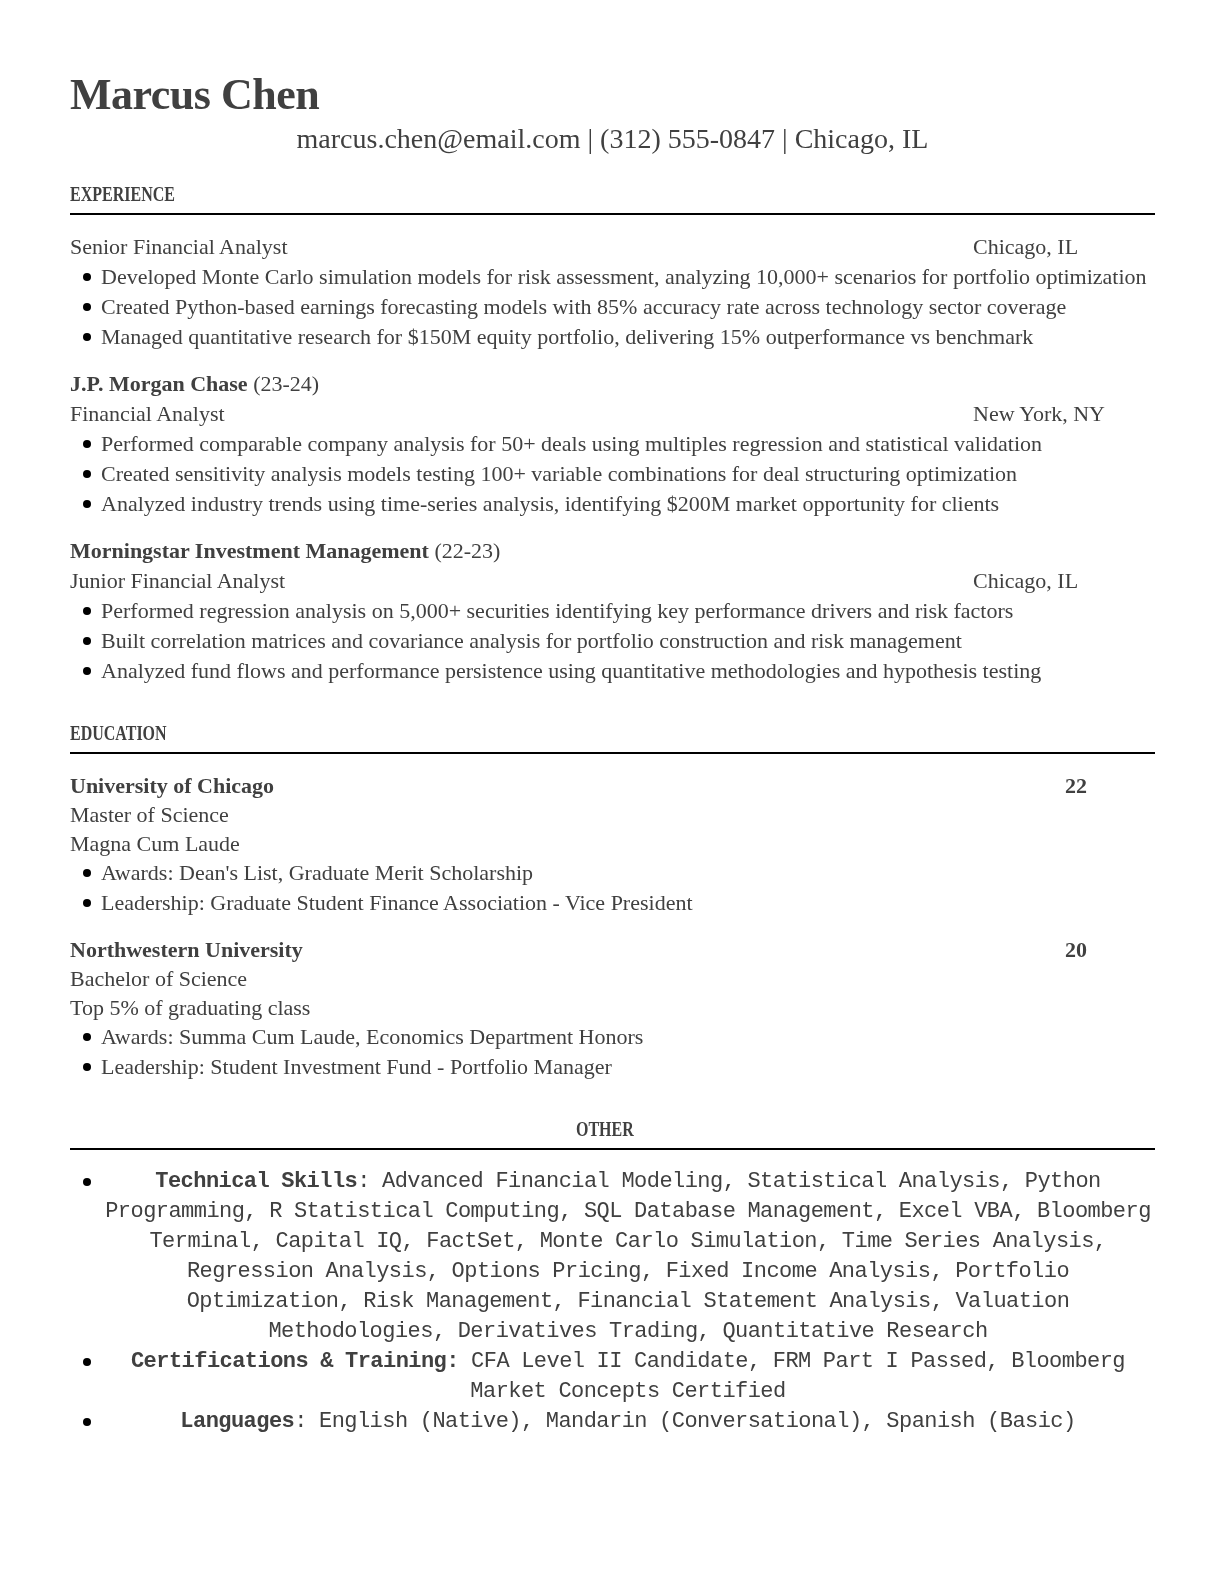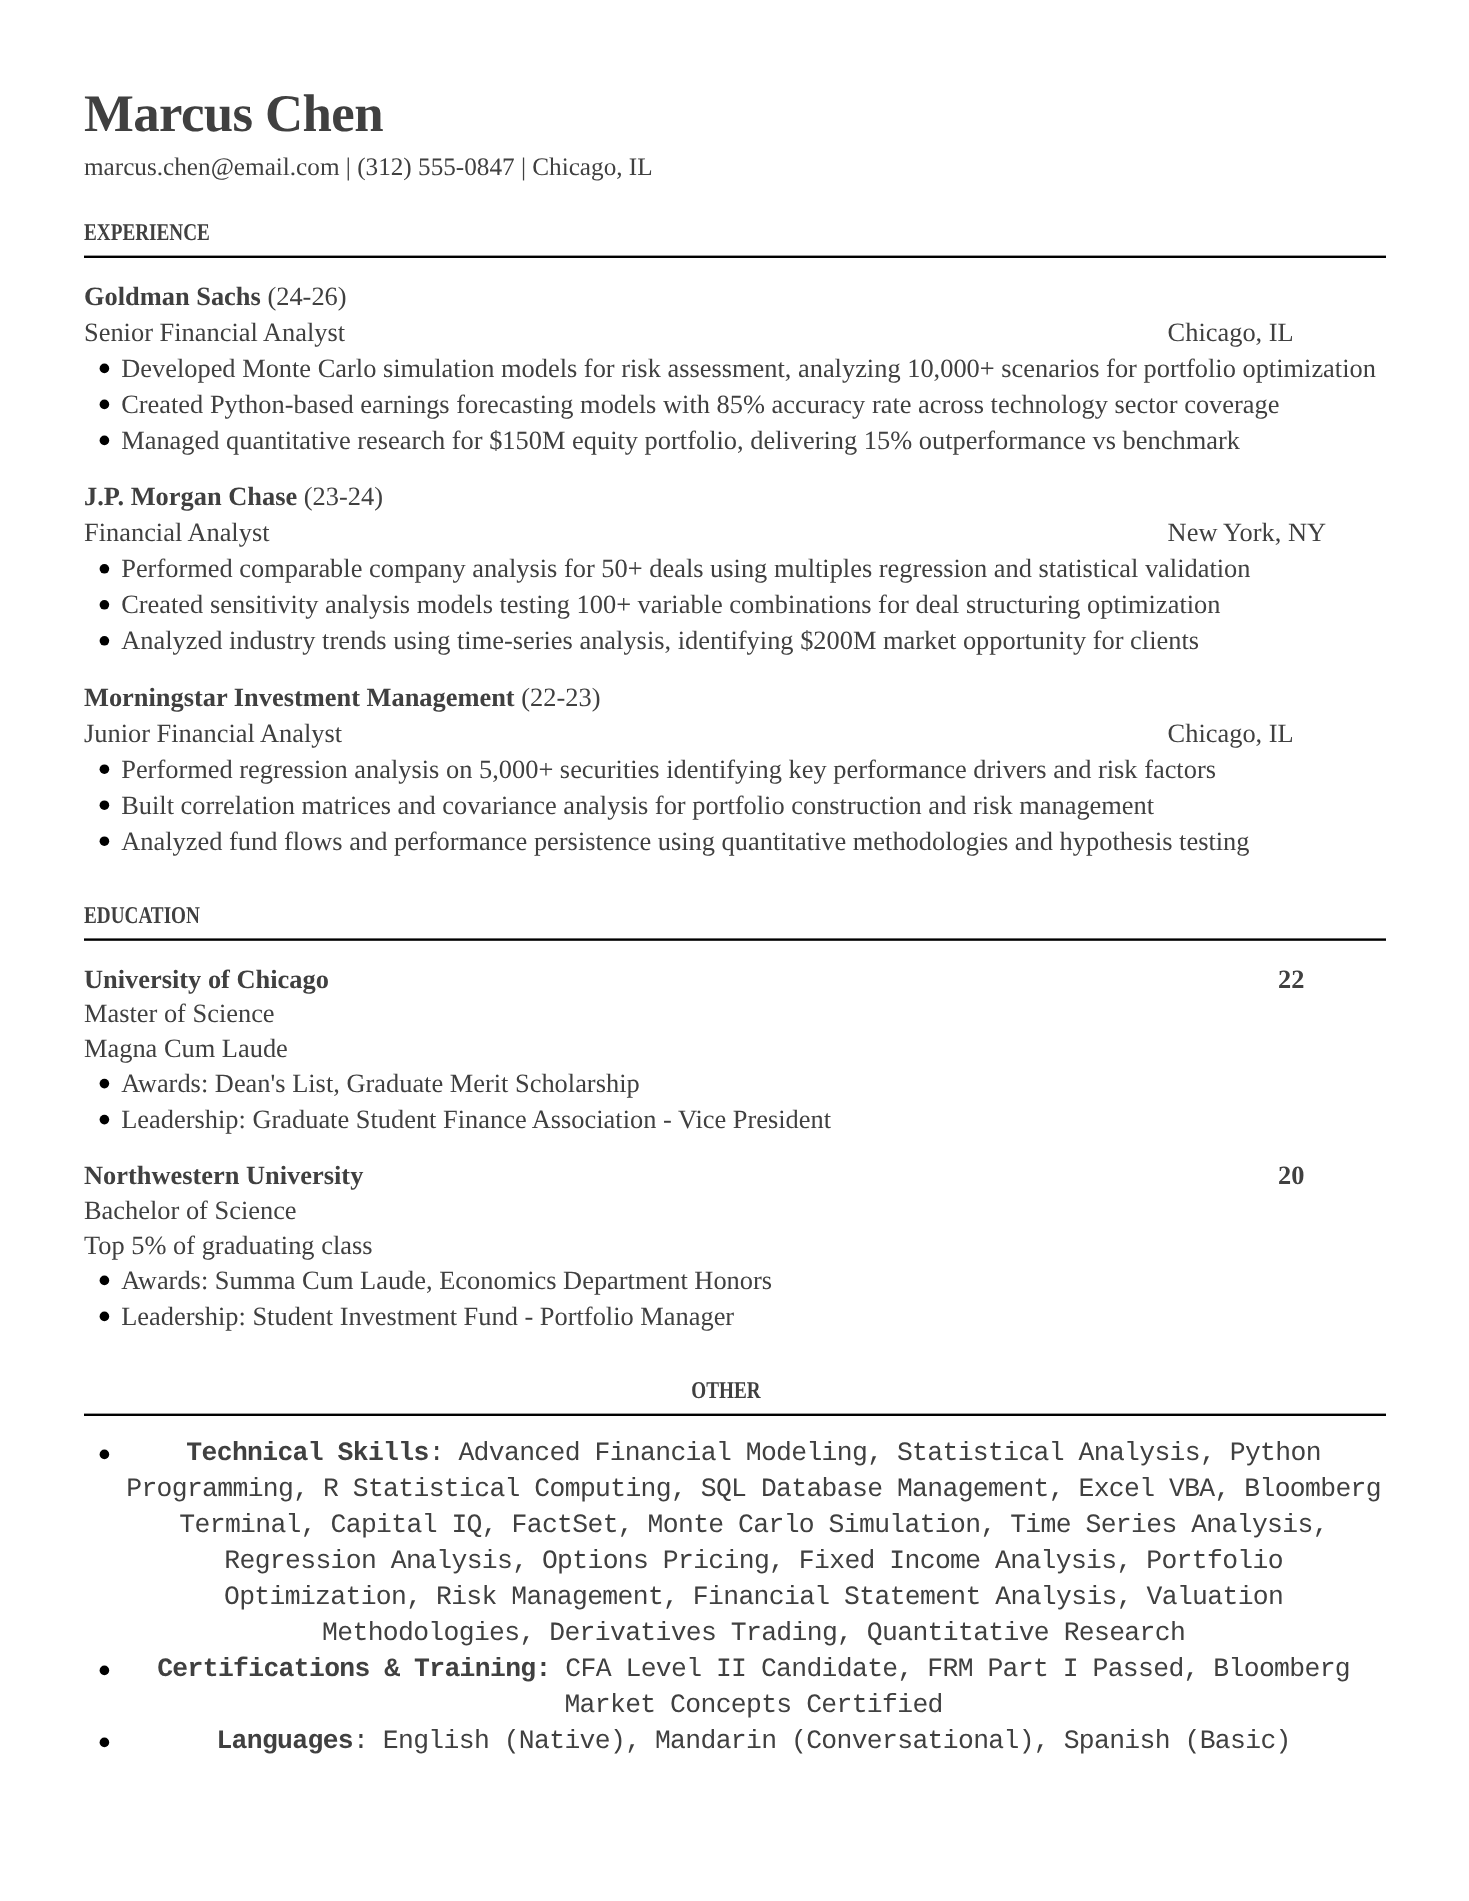--- a/index.html
+++ b/index.html
@@ -19,23 +19,24 @@
     color: #404040;
     overflow: hidden;
   }
   .name {
     font-size: 44px;
     font-weight: bold;
     line-height: 1.15;
     letter-spacing: -0.5px;
   }
   .contact {
-    font-size: 21px;
+    font-size: 28px;
     line-height: 28px;
     margin-top: 4px;
+    text-align: center;
   }
   .section { margin-top: 26px; }
   .section-edu { margin-top: 32px; }
   .section-other { margin-top: 32px; text-align: center; }
   .section-title {
     font-size: 20px;
     font-weight: bold;
     line-height: 30px;
     border-bottom: 2px solid #000;
     padding-bottom: 4px;
@@ -107,21 +108,20 @@
     <div class="name">Marcus Chen</div>
     <div class="contact">marcus.chen@email.com | (312) 555-0847 | Chicago, IL</div>
   </div>
 
   <div class="section">
     <div class="section-title">
       <span>EXPERIENCE</span>
     </div>
 
     <div class="entry">
-      <div class="line"><span class="b">Goldman Sachs</span> <span>(24-26)</span></div>
       <div class="line"><span>Senior Financial Analyst</span><span class="loc">Chicago, IL</span></div>
       <ul class="bullets">
         <li>Developed Monte Carlo simulation models for risk assessment, analyzing 10,000+ scenarios for portfolio optimization</li>
         <li>Created Python-based earnings forecasting models with 85% accuracy rate across technology sector coverage</li>
         <li>Managed quantitative research for $150M equity portfolio, delivering 15% outperformance vs benchmark</li>
       </ul>
     </div>
 
     <div class="entry">
       <div class="line"><span class="b">J.P. Morgan Chase</span> <span>(23-24)</span></div>

